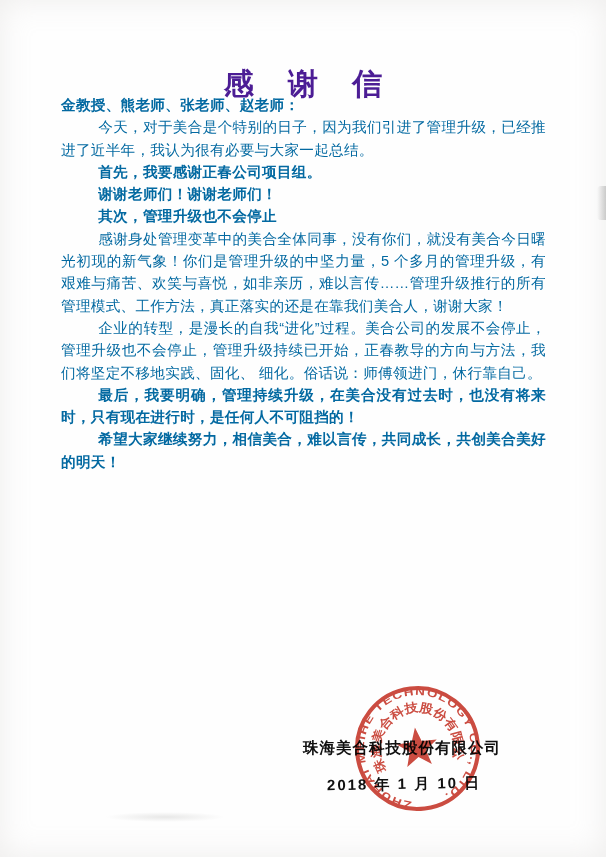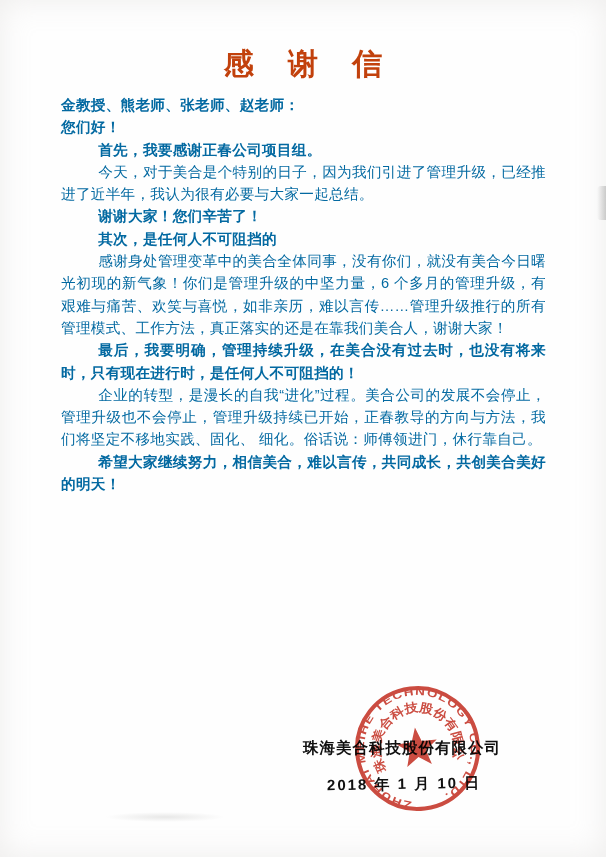--- a/index.html
+++ b/index.html
@@ -8,25 +8,25 @@
     background:#f2f1ef;
     font-family:"Liberation Sans", sans-serif;
   }
   .page {
     position:relative; width:606px; height:857px;
     background:#fefefe;
     color:#1c1c1c;
     box-shadow: inset 0 0 30px rgba(190,188,184,0.25);
   }
   .title {
-    margin:0; padding-top:44px;
+    margin:0; padding-top:64px;
     text-align:center;
     font-size:30px; font-weight:bold;
     letter-spacing:13px; text-indent:13px;
-    color:#c2410c;
+    color:#4c1d95;
   }
   .content {
     position:absolute; left:61px; top:94px; width:485px;
   }
   .content p {
     margin:0;
     font-size:14.6px; line-height:22.3px;
     letter-spacing:0.3px;
     text-align:justify;
     color:#0369a1;
@@ -84,29 +84,28 @@
 </style>
 </head>
 <body>
 
 <div class="page">
 
   <h1 class="title">感 谢 信</h1>
 
   <div class="content">
     <p class="lead bold">金教授、熊老师、张老师、赵老师：</p>
-    <p class="lead bold">您们好！</p>
     <div id="paragraphs">
+        <p class="para">今天，对于美合是个特别的日子，因为我们引进了管理升级，已经推进了近半年，我认为很有必要与大家一起总结。</p>
         <p class="para bold">首先，我要感谢正春公司项目组。</p>
-        <p class="para">今天，对于美合是个特别的日子，因为我们引进了管理升级，已经推进了近半年，我认为很有必要与大家一起总结。</p>
-        <p class="para bold">谢谢大家！您们辛苦了！</p>
-        <p class="para bold">其次，是任何人不可阻挡的</p>
-        <p class="para">感谢身处管理变革中的美合全体同事，没有你们，就没有美合今日曙光初现的新气象！你们是管理升级的中坚力量，6 个多月的管理升级，有艰难与痛苦、欢笑与喜悦，如非亲历，难以言传……管理升级推行的所有管理模式、工作方法，真正落实的还是在靠我们美合人，谢谢大家！</p>
+        <p class="para bold">谢谢老师们！谢谢老师们！</p>
+        <p class="para bold">其次，管理升级也不会停止</p>
+        <p class="para">感谢身处管理变革中的美合全体同事，没有你们，就没有美合今日曙光初现的新气象！你们是管理升级的中坚力量，5 个多月的管理升级，有艰难与痛苦、欢笑与喜悦，如非亲历，难以言传……管理升级推行的所有管理模式、工作方法，真正落实的还是在靠我们美合人，谢谢大家！</p>
+        <p class="para">企业的转型，是漫长的自我“进化”过程。美合公司的发展不会停止，管理升级也不会停止，管理升级持续已开始，正春教导的方向与方法，我们将坚定不移地实践、固化、 细化。俗话说：师傅领进门，休行靠自己。</p>
         <p class="para bold">最后，我要明确，管理持续升级，在美合没有过去时，也没有将来时，只有现在进行时，是任何人不可阻挡的！</p>
-        <p class="para">企业的转型，是漫长的自我“进化”过程。美合公司的发展不会停止，管理升级也不会停止，管理升级持续已开始，正春教导的方向与方法，我们将坚定不移地实践、固化、 细化。俗话说：师傅领进门，休行靠自己。</p>
         <p class="para bold">希望大家继续努力，相信美合，难以言传，共同成长，共创美合美好的明天！</p>
       </div>
   </div>
 
   <div class="sig-company">珠海美合科技股份有限公司</div>
   <div class="sig-date">2018 年 1 月 10 日</div>
 
   <div class="stamp">
     <svg id="sealSvg" width="131" height="131" viewBox="0 0 130 130" xmlns="http://www.w3.org/2000/svg" xmlns:xlink="http://www.w3.org/1999/xlink" style="color: rgb(197, 51, 38);">
       <defs>

